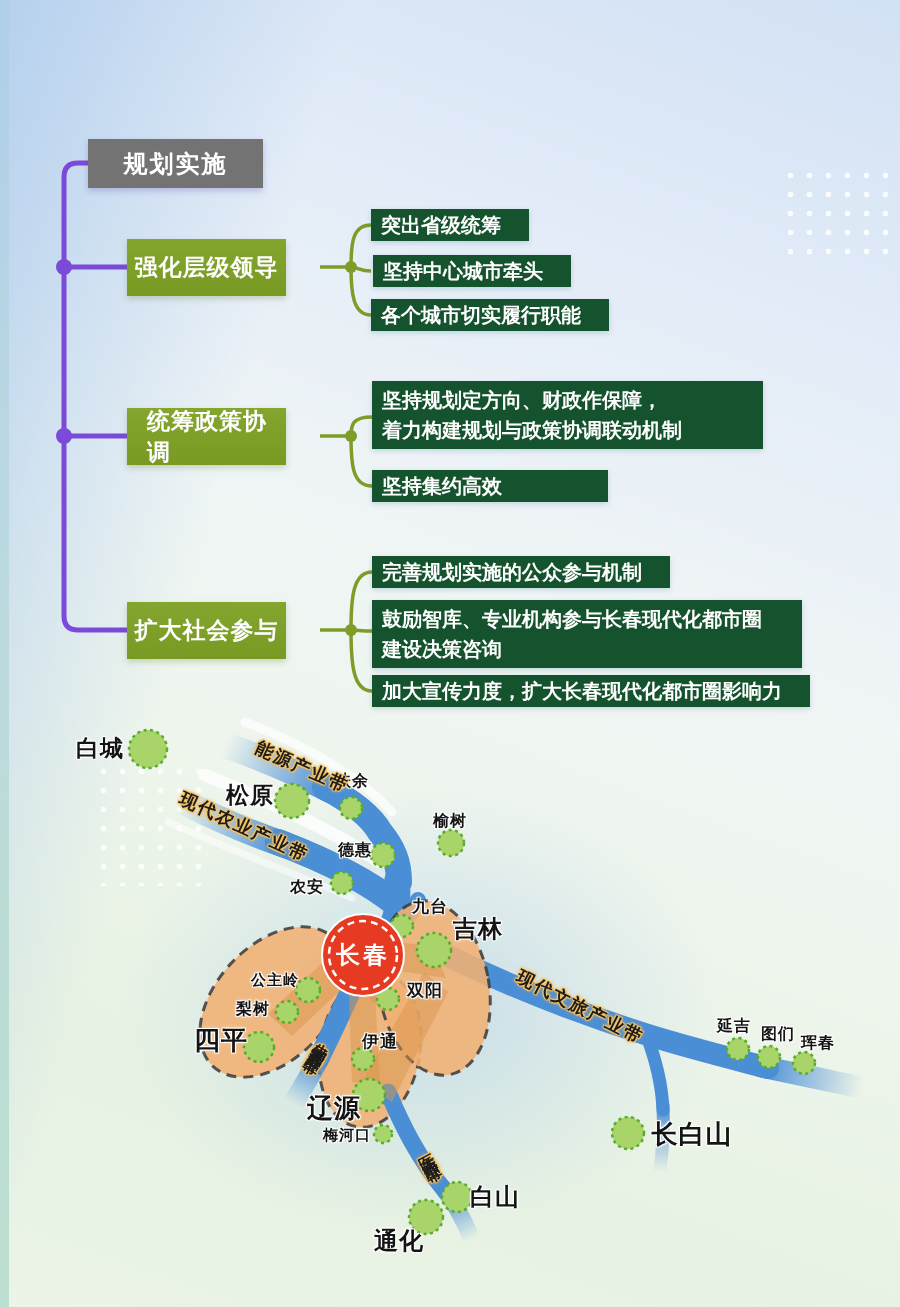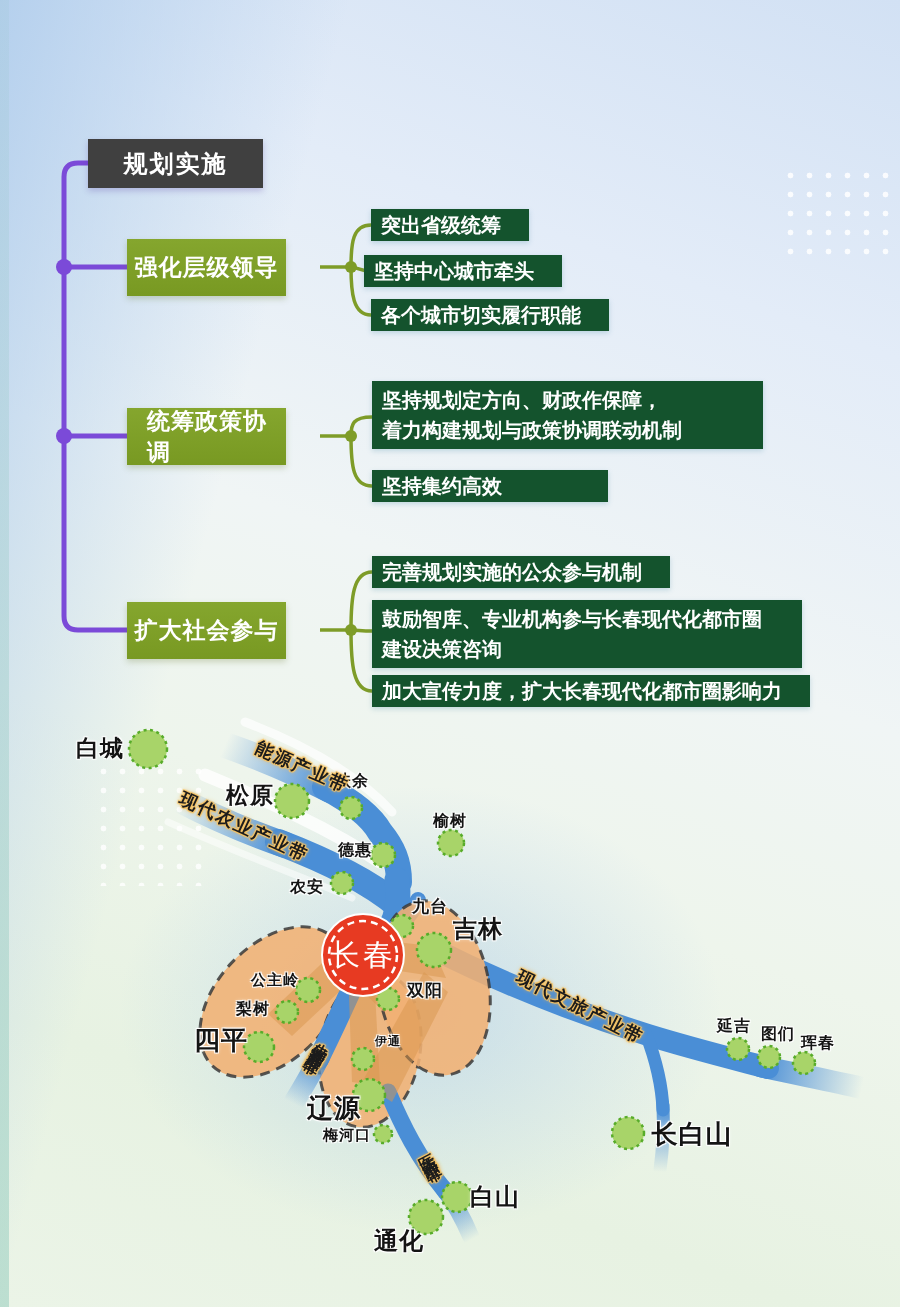--- a/index.html
+++ b/index.html
@@ -28,21 +28,21 @@
 
   svg.layer{position:absolute;left:0;top:0;}
 
   
   .node{
     position:absolute;display:flex;align-items:center;color:#fff;font-weight:bold;
     box-sizing:border-box;
   }
   .node.root{
     left:88px;top:139px;width:175px;height:49px;justify-content:center;
-    background:#404040;font-size:24px;letter-spacing:2px;
+    background:#737373;font-size:24px;letter-spacing:2px;
     box-shadow:0 3px 6px rgba(80,50,160,.25);
   }
   .node.green{
     width:159px;height:57px;left:127px;justify-content:center;
     background:linear-gradient(180deg,#85a62e,#789922);
     font-size:23px;letter-spacing:1px;
     box-shadow:0 3px 6px rgba(90,110,30,.25);
   }
   .node.blue{
     background:#14532d;font-size:20px;line-height:1;
@@ -62,21 +62,21 @@
                 0 0 4px rgba(255,255,255,.7);
   }
   .belt-label{
     position:absolute;color:#1c1c1c;font-weight:bold;white-space:nowrap;letter-spacing:2px;
     text-shadow:-1px -1px 1px #f6c466,1px -1px 1px #f6c466,-1px 1px 1px #f6c466,
                 1px 1px 1px #f6c466,0 0 5px #f2b24d;
   }
   .belt-label.vertical{writing-mode:vertical-rl;text-orientation:upright;letter-spacing:3px;}
   .core-label{
     position:absolute;transform:translate(-50%,-50%);
-    color:#fff;font-weight:normal;font-size:30px;letter-spacing:3px;white-space:nowrap;
+    color:#fff;font-weight:bold;font-size:24px;letter-spacing:3px;white-space:nowrap;
   }
 </style>
 </head>
 <body>
 
 <div class="bg"></div>
 <div class="left-strip"></div>
 <div class="dotgrid tr"></div>
 <div class="dotgrid lm"></div>
 
@@ -198,21 +198,21 @@
   <g>
     <circle cx="363" cy="955" r="41" fill="#e73a22" stroke="#ffffff" stroke-width="2"></circle>
     <circle cx="363" cy="955" r="34" fill="none" stroke="#ffffff" stroke-width="2.5" stroke-dasharray="7 5"></circle>
   </g>
 </svg>
 
 <div class="node root">规划实施</div>
 
 <div class="node green" style="top:239px;">强化层级领导</div>
 <div class="node blue" style="left:371px;top:209px;">突出省级统筹</div>
-<div class="node blue" style="left:364px;top:255px;">坚持中心城市牵头</div>
+<div class="node blue" style="left:373px;top:255px;">坚持中心城市牵头</div>
 <div class="node blue" style="left:371px;top:299px;">各个城市切实履行职能</div>
 
 <div class="node green" style="top:408px;padding-left:20px;">统筹政策协调</div>
 <div class="node blue multi" style="left:372px;top:381px;width:391px;">坚持规划定方向、财政作保障，
 着力构建规划与政策协调联动机制</div>
 <div class="node blue" style="left:372px;top:470px;width:236px;padding-right:10px;">坚持集约高效</div>
 
 <div class="node green" style="top:602px;">扩大社会参与</div>
 <div class="node blue" style="left:372px;top:556px;">完善规划实施的公众参与机制</div>
 <div class="node blue multi" style="left:372px;top:600px;width:430px;">鼓励智库、专业机构参与长春现代化都市圈
@@ -225,21 +225,21 @@
     <div class="map-label" style="left: 352px; top: 781px; font-size: 16px;">扶余</div>
     <div class="map-label" style="left: 450px; top: 821px; font-size: 16px;">榆树</div>
     <div class="map-label" style="left: 355px; top: 850px; font-size: 16px;">德惠</div>
     <div class="map-label" style="left: 307px; top: 887px; font-size: 16px;">农安</div>
     <div class="map-label" style="left: 430px; top: 906px; font-size: 17px;">九台</div>
     <div class="map-label" style="left: 478px; top: 929px; font-size: 24px;">吉林</div>
     <div class="map-label" style="left: 275px; top: 980px; font-size: 15px;">公主岭</div>
     <div class="map-label" style="left: 425px; top: 990px; font-size: 17px;">双阳</div>
     <div class="map-label" style="left: 253px; top: 1009px; font-size: 16px;">梨树</div>
     <div class="map-label" style="left: 221px; top: 1040px; font-size: 26px;">四平</div>
-    <div class="map-label" style="left: 388px; top: 1041px; font-size: 12px;">伊通</div>
+    <div class="map-label" style="left: 380px; top: 1041px; font-size: 17px;">伊通</div>
     <div class="map-label" style="left: 334px; top: 1108px; font-size: 26px;">辽源</div>
     <div class="map-label" style="left: 347px; top: 1135px; font-size: 15px; font-family: Liberation Serif, serif;">梅河口</div>
     <div class="map-label" style="left: 734px; top: 1026px; font-size: 16px;">延吉</div>
     <div class="map-label" style="left: 778px; top: 1034px; font-size: 16px;">图们</div>
     <div class="map-label" style="left: 818px; top: 1043px; font-size: 16px;">珲春</div>
     <div class="map-label" style="left: 692px; top: 1134px; font-size: 26px;">长白山</div>
     <div class="map-label" style="left: 495px; top: 1197px; font-size: 24px;">白山</div>
     <div class="map-label" style="left: 399px; top: 1241px; font-size: 24px;">通化</div>
     <div class="belt-label" style="left: 302px; top: 767px; font-size: 18px; transform: translate(-50%, -50%) rotate(24deg);">能源产业带</div>
     <div class="belt-label" style="left: 244px; top: 827px; font-size: 18px; transform: translate(-50%, -50%) rotate(25deg);">现代农业产业带</div>

